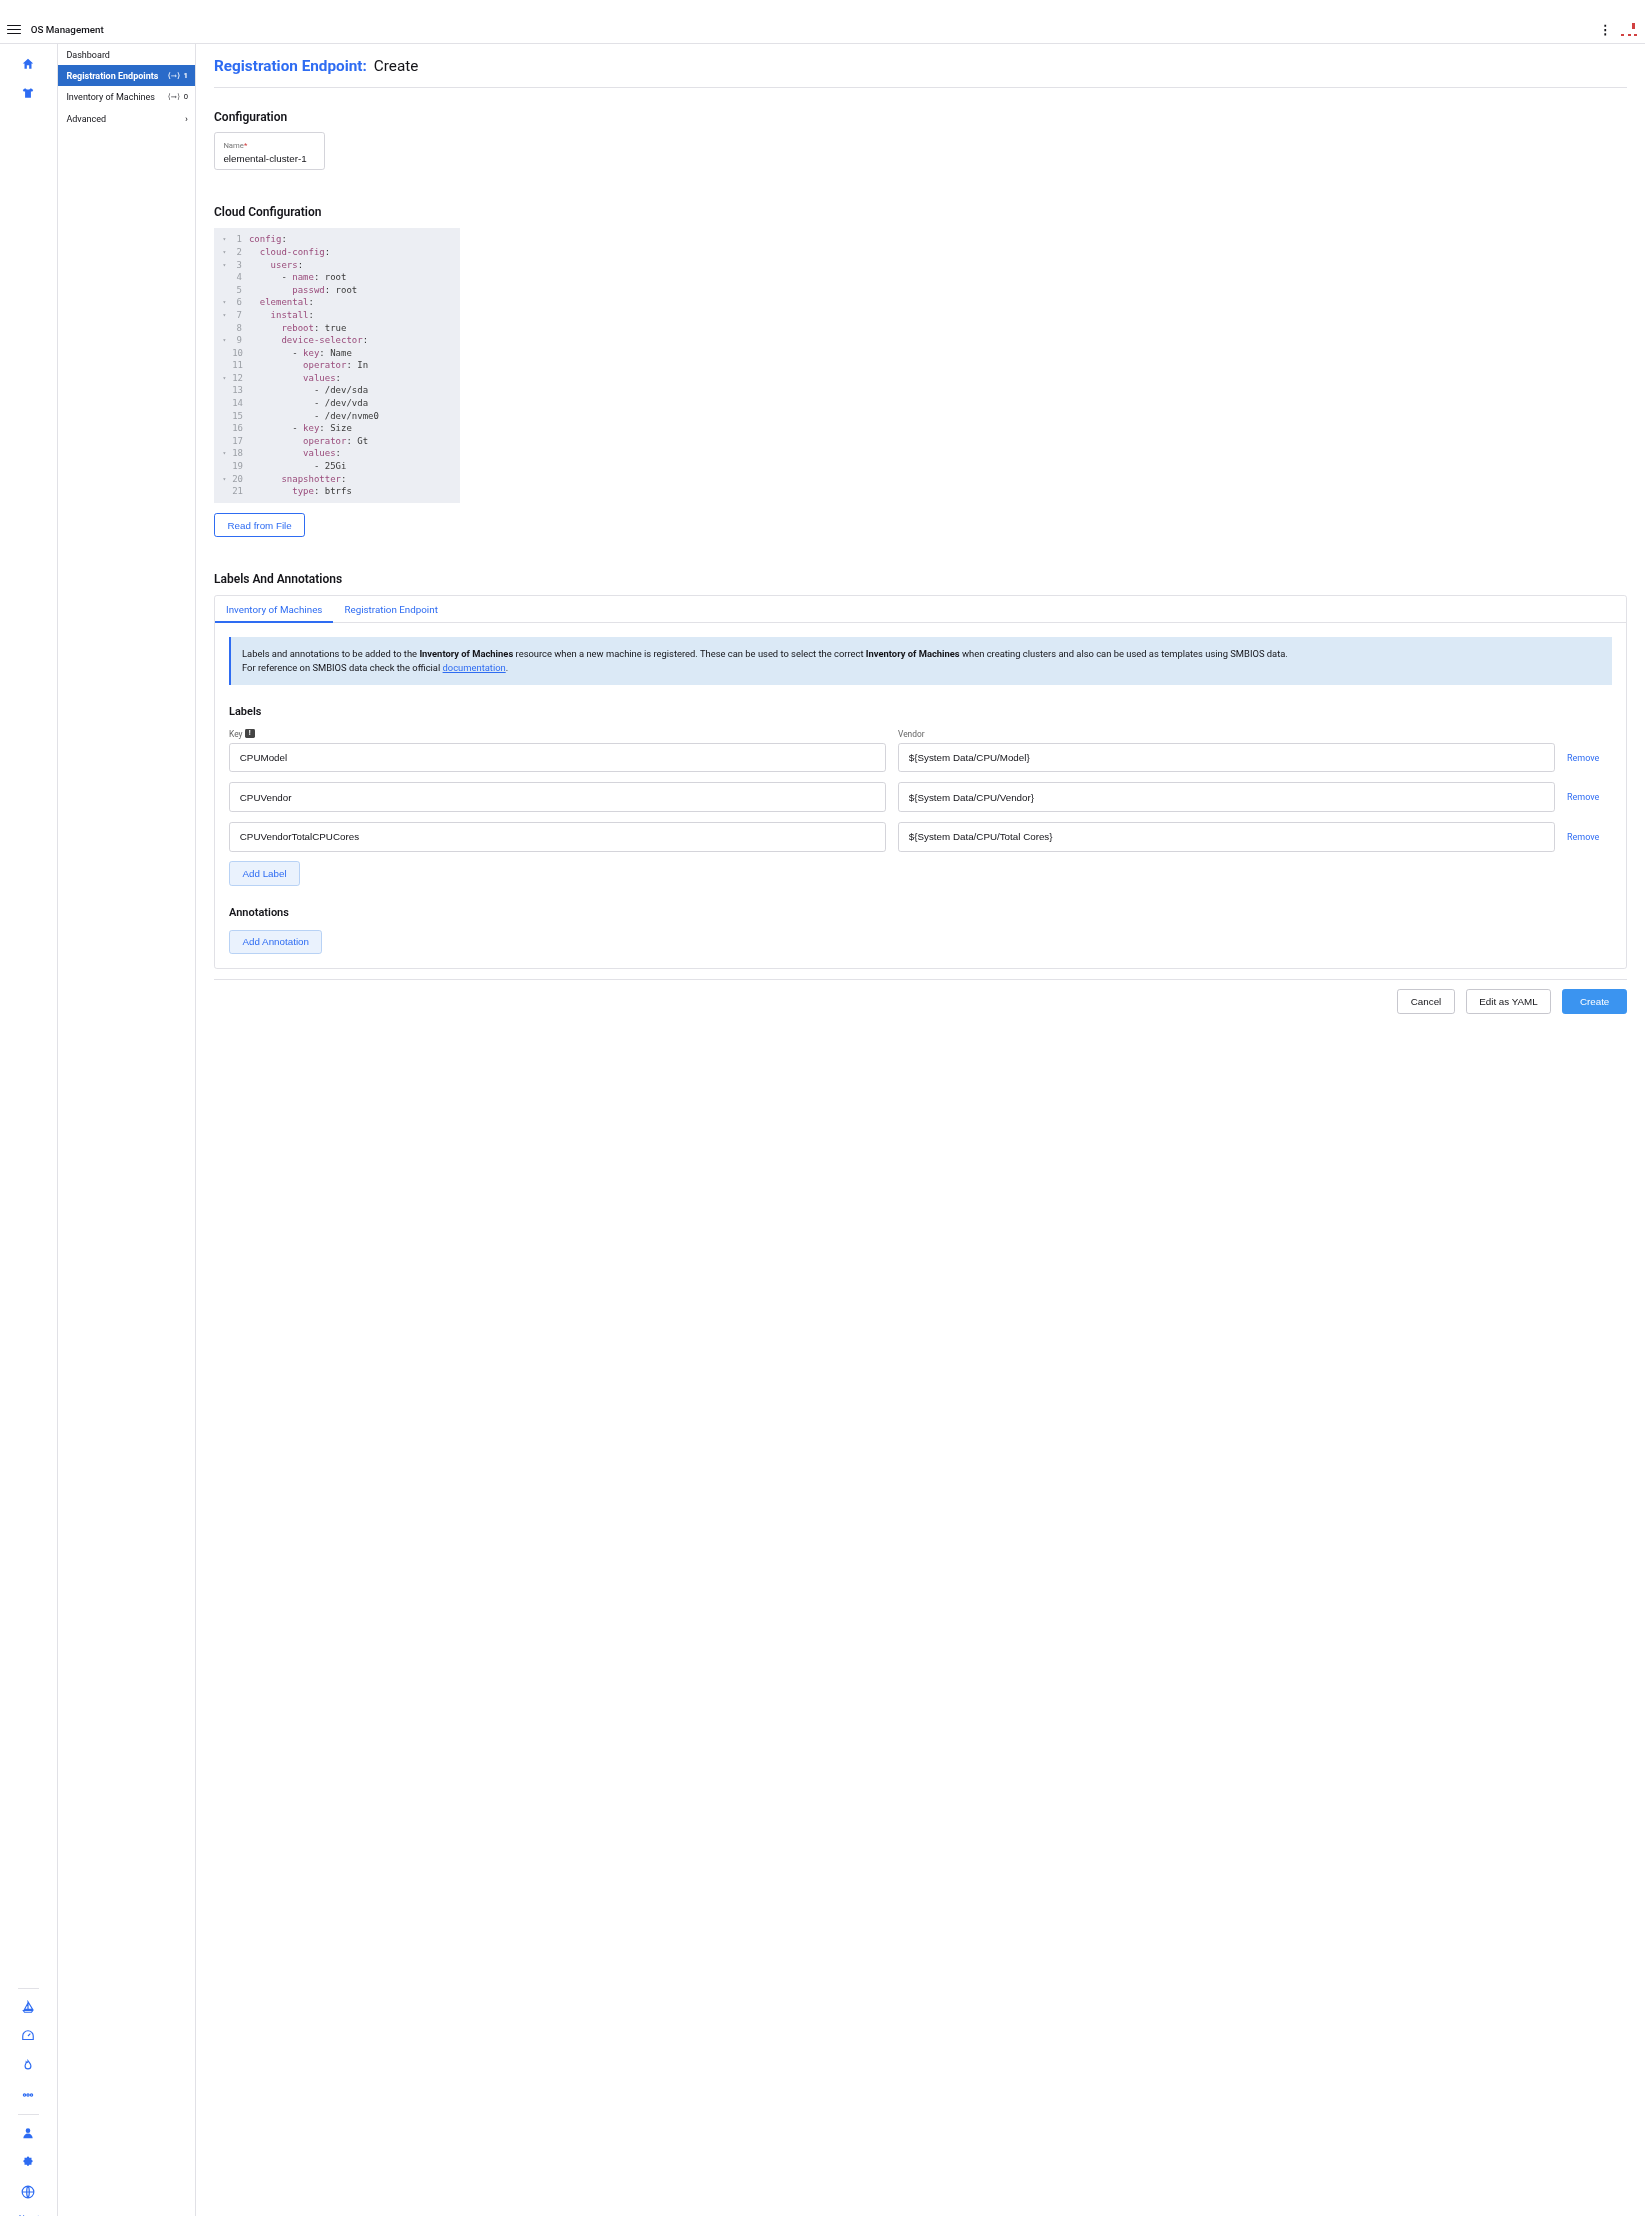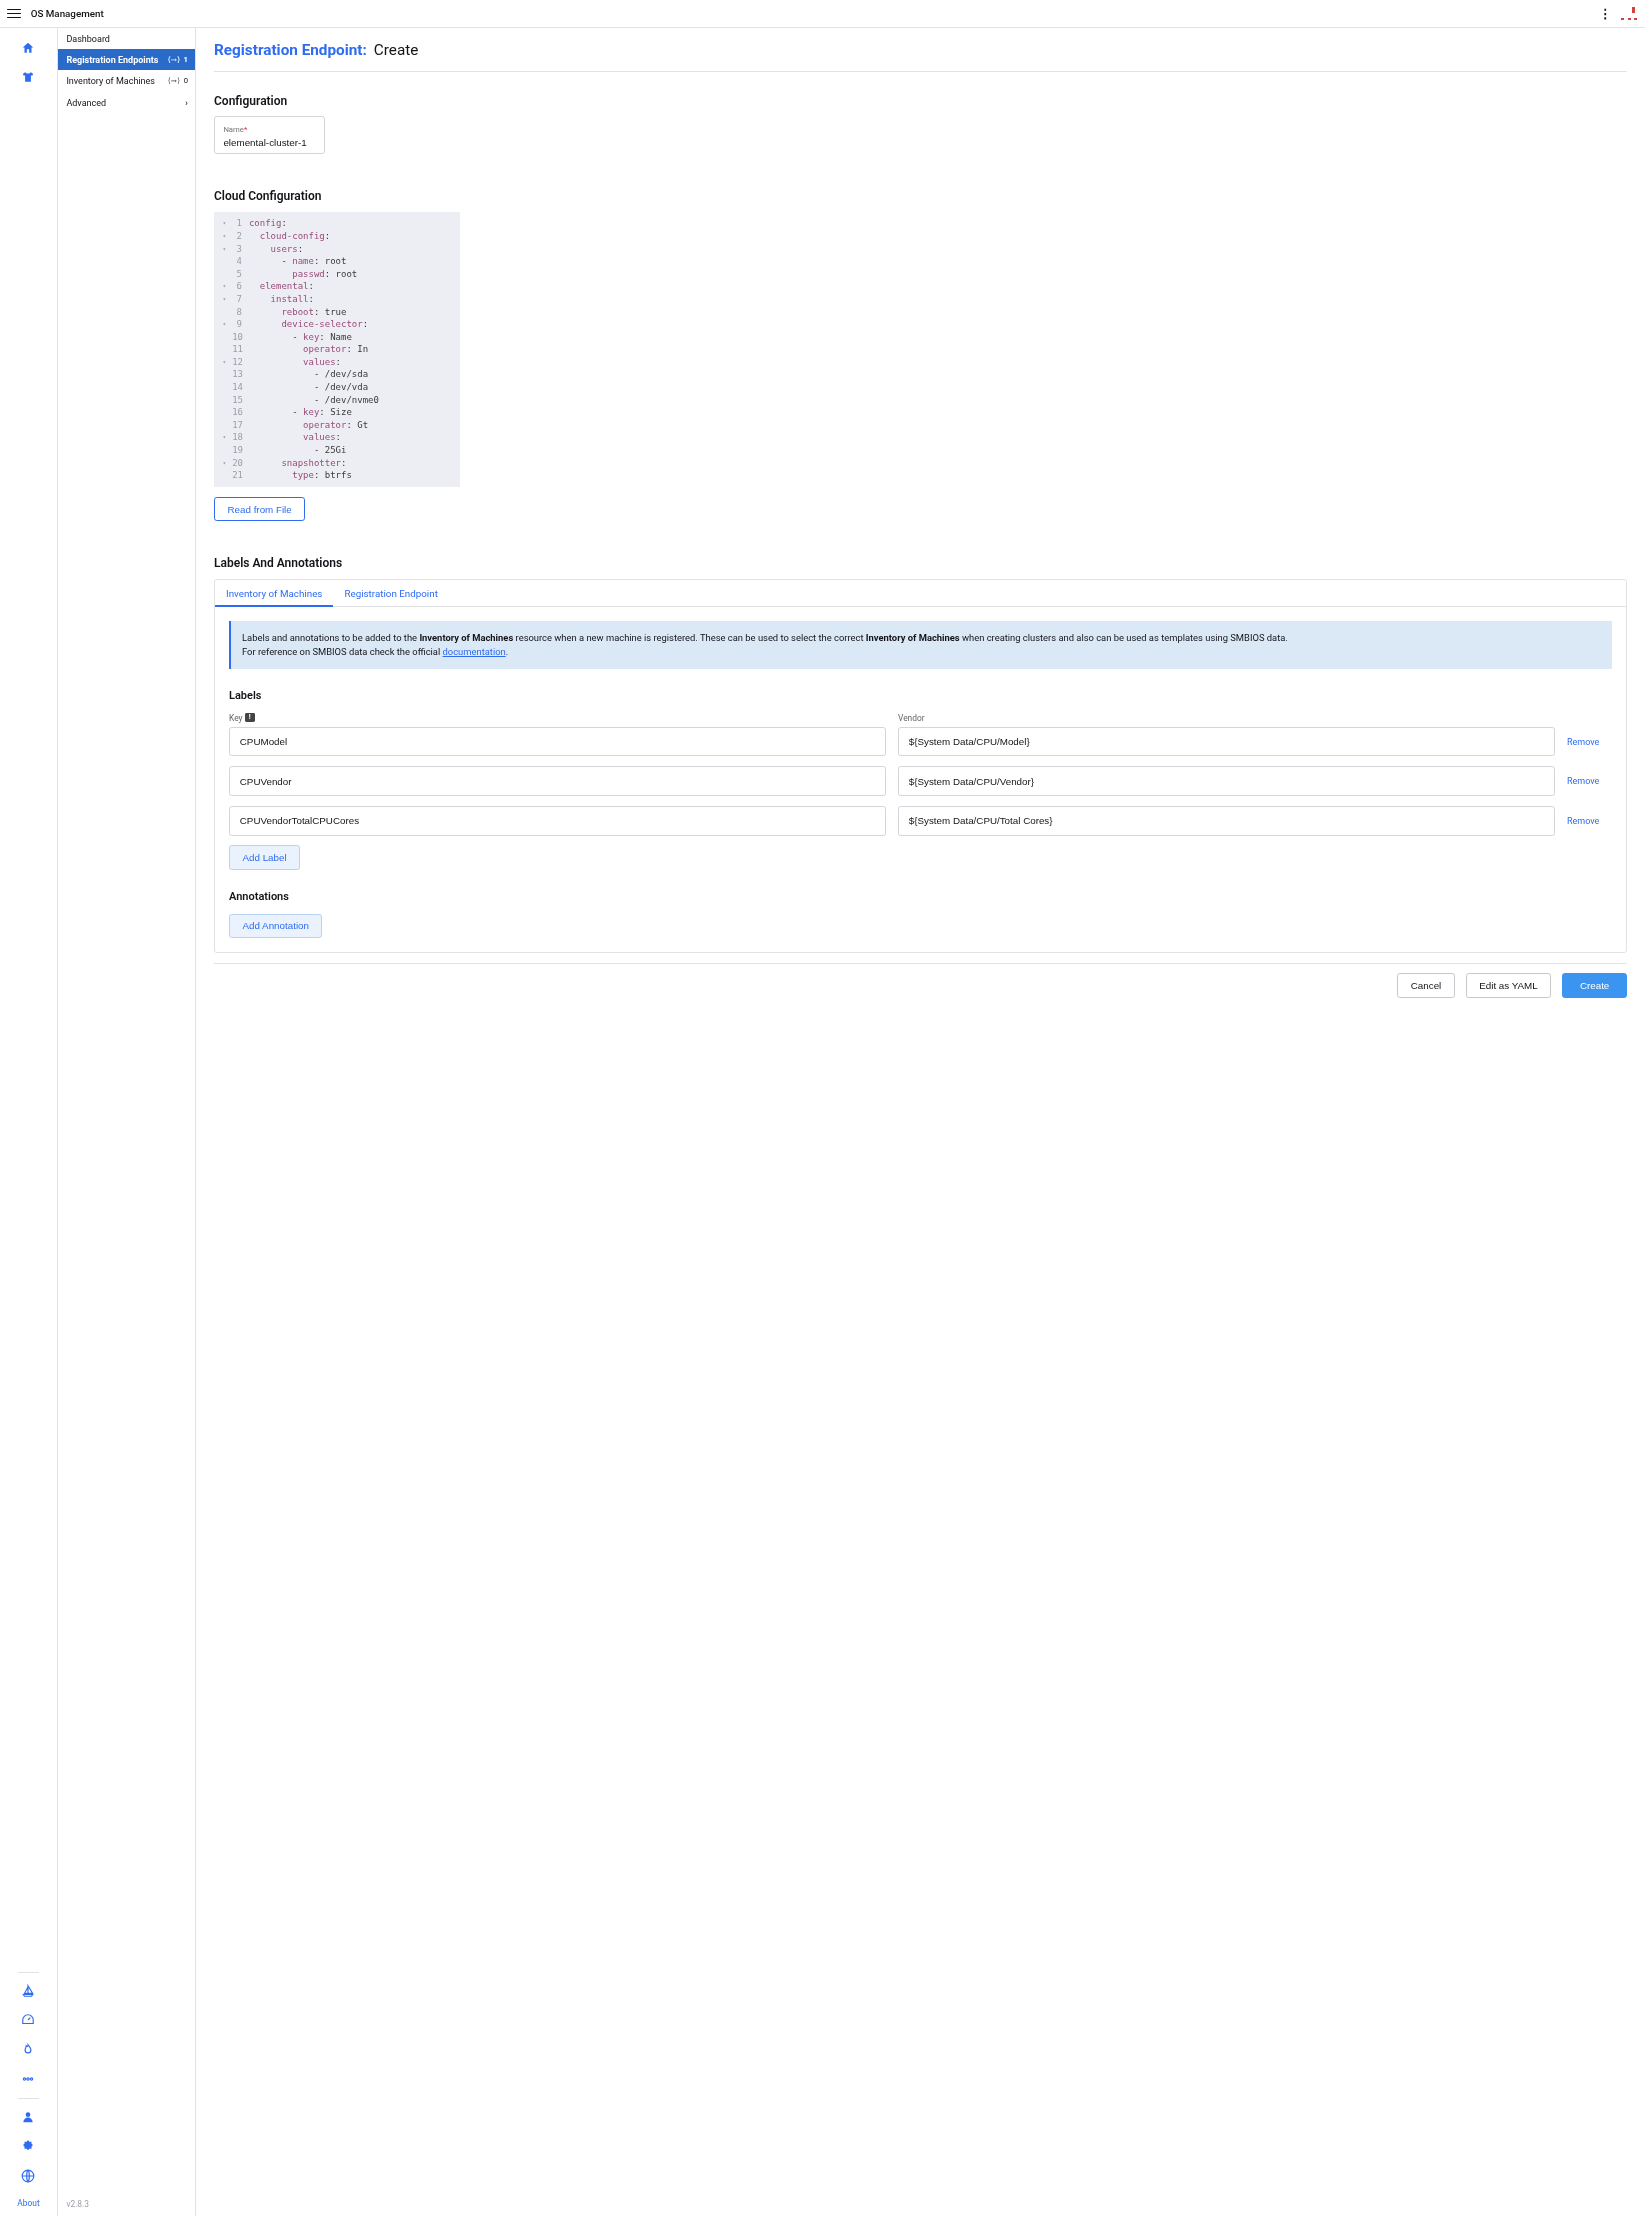--- a/index.html
+++ b/index.html
@@ -11,20 +11,21 @@
   }
 
   
   .topbar {
     height: 28px;
     border-bottom: 0.7px solid #e1e1e6;
     display: flex;
     align-items: center;
     padding: 0 5.6px;
     gap: 8.4px;
+    margin-top: 16px;
   }
   .hamburger { width: 16.7px; height: 16.7px; display: flex; flex-direction: column; justify-content: center; gap: 2.8px; cursor: pointer; padding:0 1.4px;}
   .hamburger span { display:block; height:1.4px; background:#141419; border-radius:0.7px;}
   .top-title { font-size: 9.8px; font-weight: 500;}
   .top-right { margin-left: auto; display:flex; align-items:center; gap:8.4px; padding-right:2.8px;}
   .kebab { font-size: 12.5px; font-weight:700; cursor:pointer; letter-spacing:0;}
   .logo-brand { width:16.7px; height:16.7px; position:relative;}
   .logo-brand .p1{position:absolute;top:1.4px;right:1.4px;width:2.8px;height:6.3px;background:#d14141;}
   .logo-brand .p2{position:absolute;bottom:1.4px;right:0;width:2.8px;height:2.8px;background:#d14141;}
   .logo-brand .p3{position:absolute;bottom:1.4px;right:5.6px;width:2.8px;height:2.8px;background:#d14141;}

